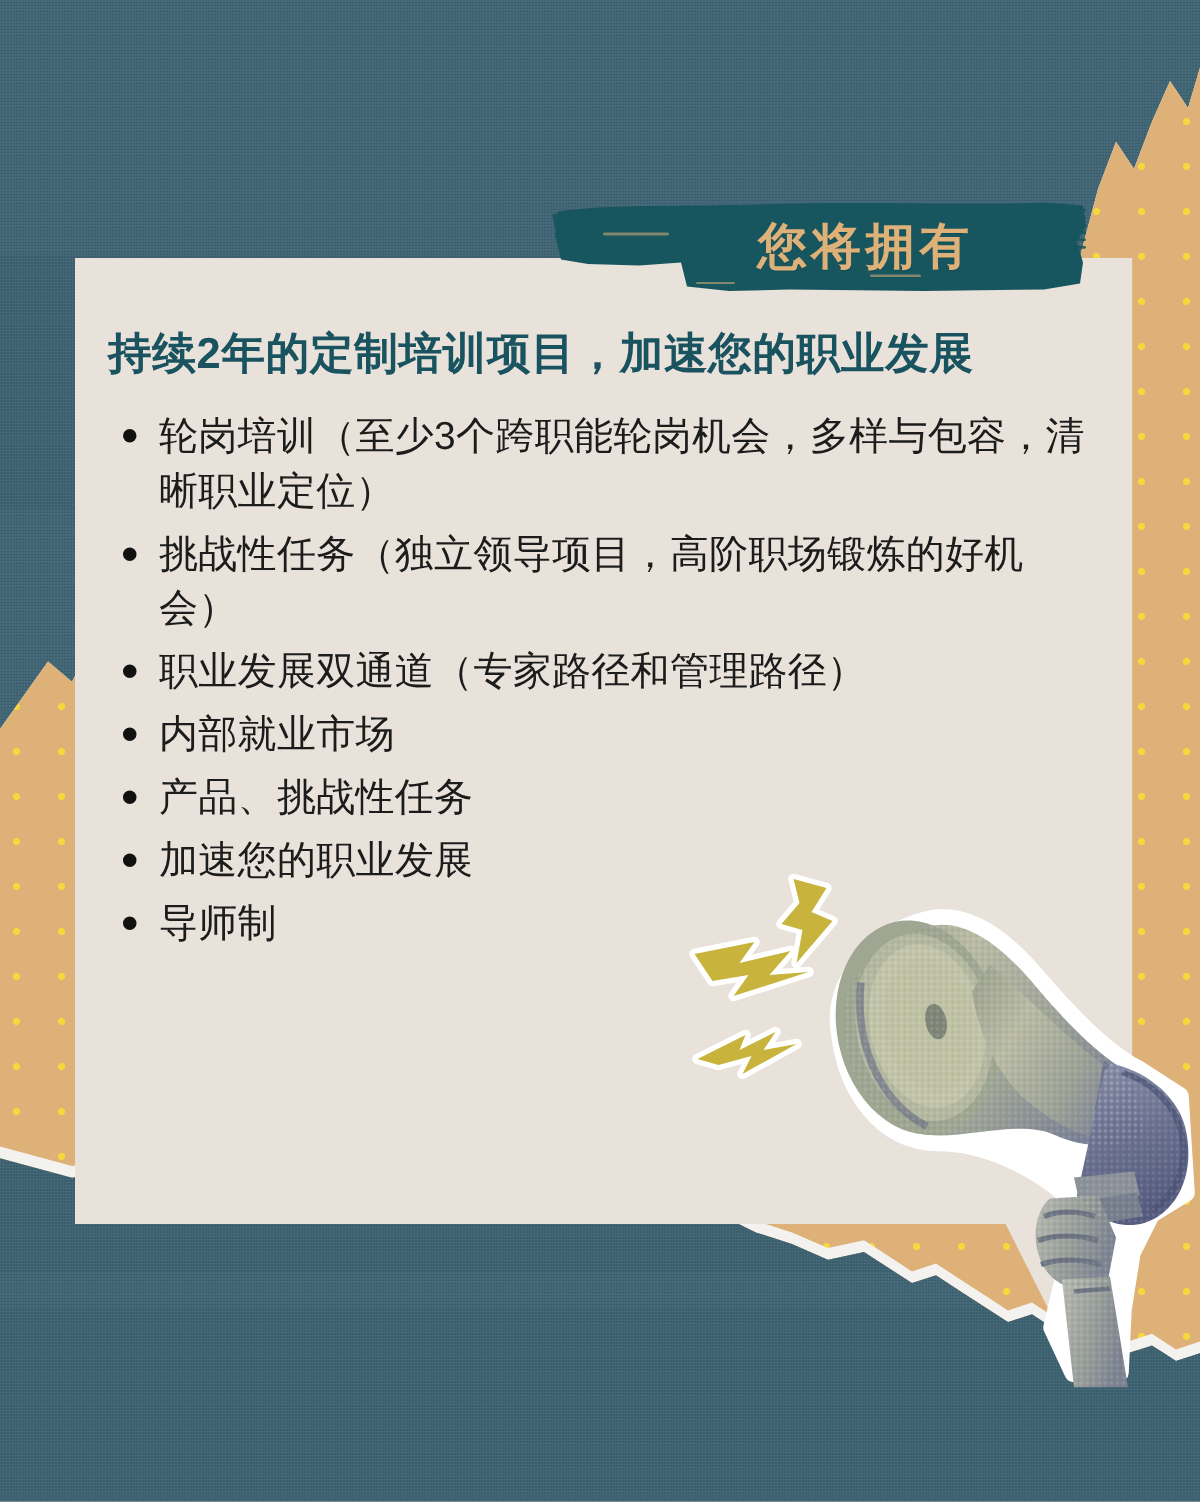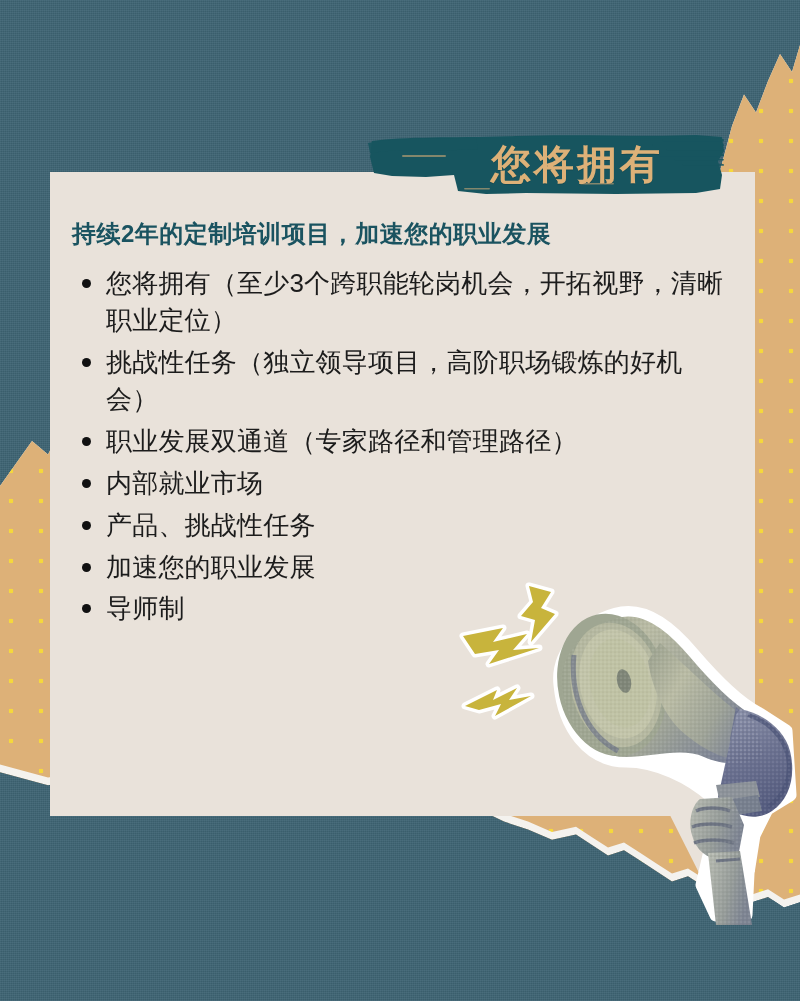--- a/index.html
+++ b/index.html
@@ -175,31 +175,31 @@
   }
 
   
   .banner{
     position:absolute;left:366px;top:131px;width:360px;height:66px;
   }
   .banner svg{display:block;}
   .banner-text{
     position:absolute;left:0;top:0;width:360px;height:66px;
     display:flex;align-items:center;justify-content:center;
-    color:#ddb178;font-size:40px;font-weight:bold;letter-spacing:3px;
+    color:#ddb178;font-size:33px;font-weight:bold;letter-spacing:3px;
     padding-left:62px;box-sizing:border-box;
     text-shadow:0 1px 0 rgba(0,0,0,.12);
   }
 
   
   .content{
     position:absolute;left:72px;top:218px;width:660px;
   }
   .subtitle{
-    color:#1a5360;font-size:24px;font-weight:bold;letter-spacing:.5px;
+    color:#1a5360;font-size:29px;font-weight:bold;letter-spacing:.5px;
     margin:0 0 16px 0;line-height:1.3;
   }
   ul.bullets{list-style:none;margin:0;padding:0;}
   ul.bullets li{
     position:relative;padding-left:34px;
     color:#1c1c1c;font-size:26px;line-height:1.42;margin-bottom:5px;
     letter-spacing:.2px;
   }
   ul.bullets li::before{
     content:"";position:absolute;left:10px;top:14px;
@@ -244,21 +244,21 @@
         <rect x="214" y="52" width="34" height="1.6" rx="1"></rect>
         <rect x="98" y="57" width="26" height="1.4" rx="1"></rect>
       </g>
     </svg>
     <div class="banner-text">您将拥有</div>
   </div>
 
   <div class="content">
     <p class="subtitle">持续2年的定制培训项目，加速您的职业发展</p>
     <ul class="bullets">
-      <li>您将拥有（至少3个跨职能轮岗机会，开拓视野，清晰职业定位）</li>
+      <li>轮岗培训（至少3个跨职能轮岗机会，多样与包容，清晰职业定位）</li>
       <li>挑战性任务（独立领导项目，高阶职场锻炼的好机会）</li>
       <li>职业发展双通道（专家路径和管理路径）</li>
       <li>内部就业市场</li>
       <li>产品、挑战性任务</li>
       <li>加速您的职业发展</li>
       <li>导师制</li>
     </ul>
   </div>
 
   <div class="bolts">

